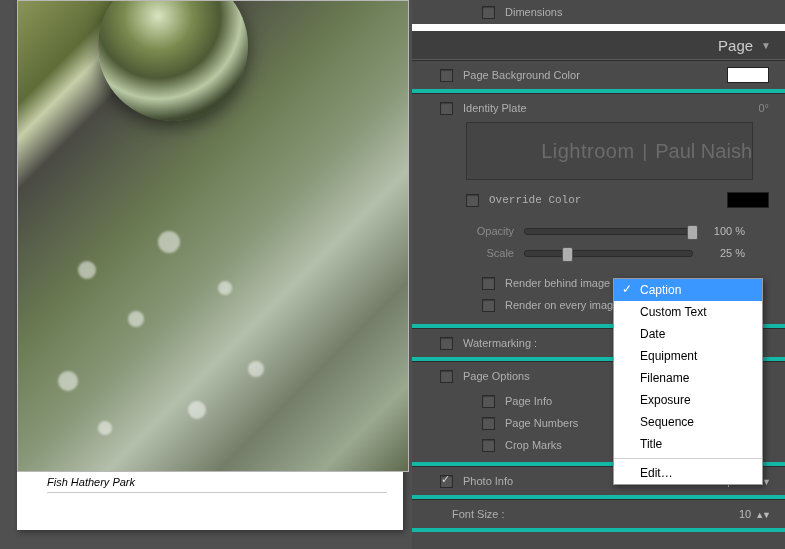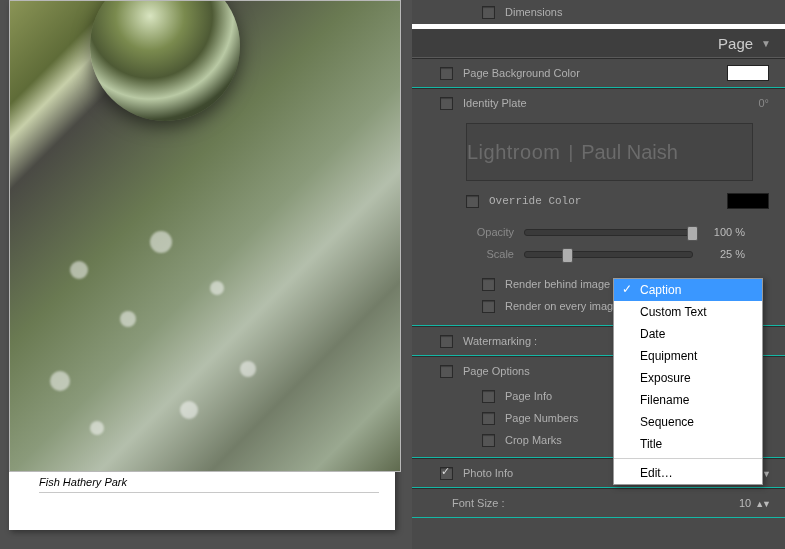--- a/index.html
+++ b/index.html
@@ -1,33 +1,33 @@
 <!DOCTYPE html>
 <html><head>
 <meta charset="utf-8">
 <style>
   html,body{margin:0;padding:0;width:785px;height:549px;overflow:hidden;font-family:"Segoe UI",Arial,sans-serif;background:#3a3a3a;}
   .left{position:absolute;left:0;top:0;width:412px;height:549px;background:#505050;}
-  .page-wrap{position:absolute;left:9px;top:0;width:386px;height:530px;background:#fff;box-shadow:2px 2px 6px rgba(0,0,0,.4);}
+  .page-wrap{position:absolute;left:17px;top:0;width:386px;height:530px;background:#fff;box-shadow:2px 2px 6px rgba(0,0,0,.4);}
   .photo-frame{position:absolute;left:0;top:0;width:390px;height:470px;border:1px solid #b8b8b8;background:linear-gradient(135deg,#8a9456 0%,#5f6c38 12%,#c7cfa9 16%,#4a4a44 22%,#6a7a52 40%,#8a9a7a 55%,#b4bfac 65%,#737d68 78%,#9aa890 90%,#5f6a4e 100%);filter:blur(.3px);overflow:hidden;}
   .glass-ball{position:absolute;left:80px;top:-30px;width:150px;height:150px;border-radius:50%;background:radial-gradient(circle at 40% 30%,#d8e4c0 0%,#7a8a4e 25%,#4e5a35 45%,#b9c9a4 60%,#3f4a2f 75%,#2a2f22 100%);box-shadow:0 6px 18px rgba(0,0,0,.5);}
   .bokeh{position:absolute;border-radius:50%;background:rgba(255,255,255,.5);filter:blur(1px);}
   .caption{position:absolute;left:30px;top:476px;font-size:11px;color:#000;font-style:italic;}
   .guide{position:absolute;left:30px;top:492px;width:340px;border-top:1px solid #c8c8c8;}
   .right{position:absolute;left:412px;top:0;width:373px;height:549px;background:#4a4a4a;color:#b0b0b0;font-size:11px;}
-  .section{border-top:1px solid #2c2c2c;border-bottom:1px solid #14b8a6;}
+  .section{border-top:1px solid #2c2c2c;border-bottom:4px solid #14b8a6;}
   .row{display:flex;align-items:center;height:28px;padding:0 16px;}
   .row.deep{padding-left:70px;}
   .row.deep2{padding-left:54px;font-family:Liberation Mono, monospace;}
   .cb{width:11px;height:11px;border:1px solid #2a2a2a;background:#555;margin-right:10px;flex:0 0 auto;box-shadow:inset 0 1px 1px rgba(0,0,0,.3);position:relative;}
   .cb.checked::after{content:"✓";position:absolute;left:0;top:-3px;font-size:11px;color:#ddd;}
-  .hdr{height:28px;display:flex;align-items:center;justify-content:flex-end;padding:0 14px;background:#3e3e3e;color:#ccc;font-size:15px;border-top:5px solid #ffffff;border-bottom:1px solid #5a5a5a;}
+  .hdr{height:28px;display:flex;align-items:center;justify-content:flex-end;padding:0 14px;background:#3e3e3e;color:#ccc;font-size:15px;border-top:7px solid #ffffff;border-bottom:1px solid #5a5a5a;}
   .hdr .tri{margin-left:8px;color:#9c9c9c;font-size:10px;}
   .swatch{width:40px;height:14px;margin-left:auto;border:1px solid #222;}
-  .idplate{margin:6px 32px 6px 54px;height:56px;border:1px solid #333;background:#454545;display:flex;align-items:center;justify-content:flex-start;color:#6b6b6b;}
+  .idplate{margin:0 32px 6px 54px;height:56px;border:1px solid #333;background:#454545;display:flex;align-items:center;justify-content:flex-end;color:#6b6b6b;}
   .idplate .big{font-size:20px;letter-spacing:.5px;}
   .idplate .bar{margin:0 8px;font-size:18px;color:#6b6b6b;}
   .idplate .nm{font-size:20px;font-weight:300;}
   .slider-row{display:flex;align-items:center;height:22px;padding:0 40px 0 54px;}
   .slider-row .lab{width:48px;text-align:right;margin-right:10px;color:#8a8a8a;}
   .track{flex:1;height:5px;background:#3a3a3a;border-radius:3px;position:relative;border:1px solid #2b2b2b;}
   .thumb{position:absolute;top:-4px;width:9px;height:13px;background:#aeaeae;border-radius:2px;border:1px solid #555;}
   .sval{width:46px;text-align:right;color:#bcbcbc;margin-left:6px;}
   .menu{position:absolute;left:613px;top:278px;width:148px;background:#fff;border:1px solid #9a9a9a;box-shadow:2px 2px 6px rgba(0,0,0,.4);color:#000;font-size:12px;z-index:50;}
   .menu .mi{height:22px;display:flex;align-items:center;padding:0 10px 0 26px;position:relative;}
@@ -170,19 +170,19 @@
     </div>
   </div>
 
 </div>
 
 <div class="menu">
   <div class="mi sel">Caption</div>
   <div class="mi">Custom Text</div>
   <div class="mi">Date</div>
   <div class="mi">Equipment</div>
+  <div class="mi">Filename</div>
   <div class="mi">Exposure</div>
-  <div class="mi">Filename</div>
   <div class="mi">Sequence</div>
   <div class="mi">Title</div>
   <div class="sep"></div>
   <div class="mi">Edit…</div>
 </div>
 
 </body></html>

